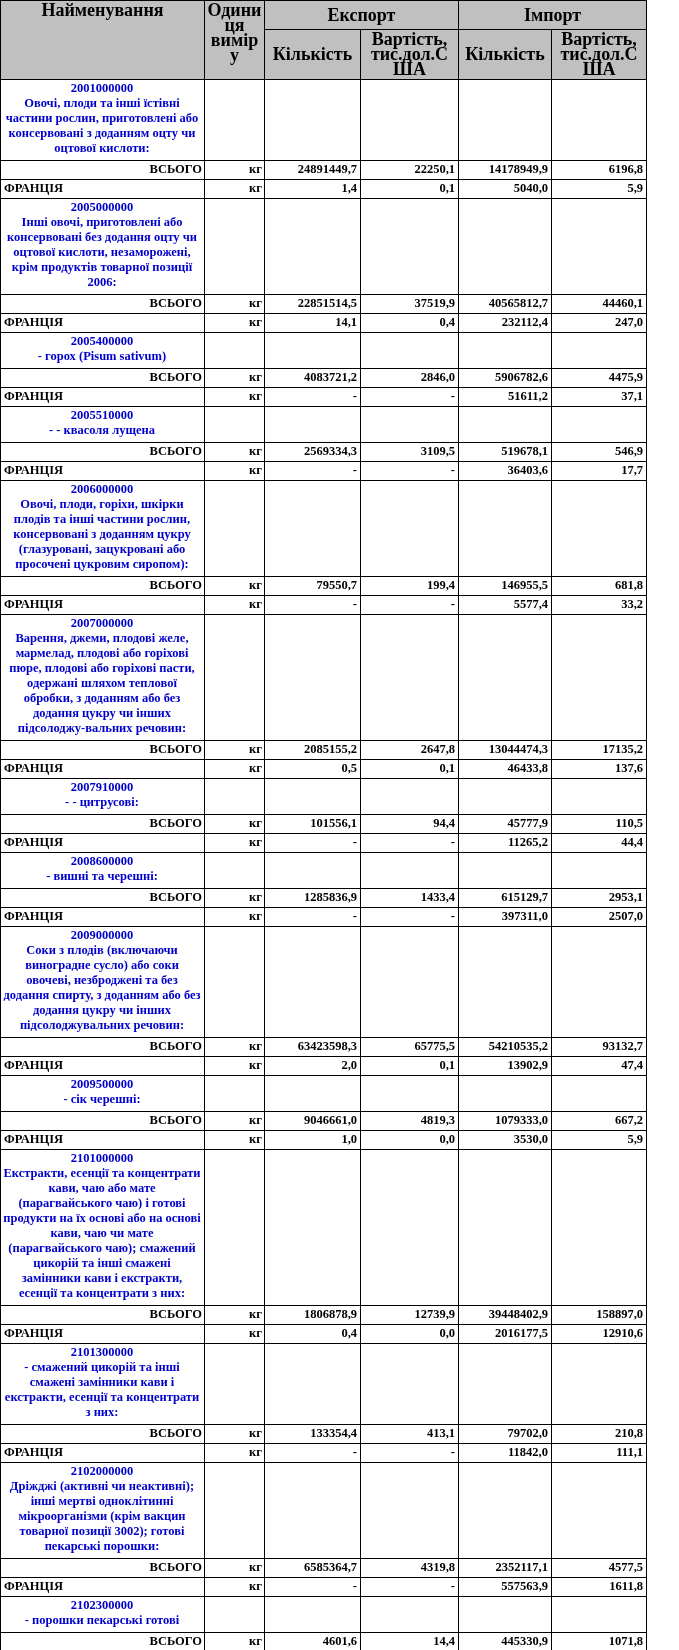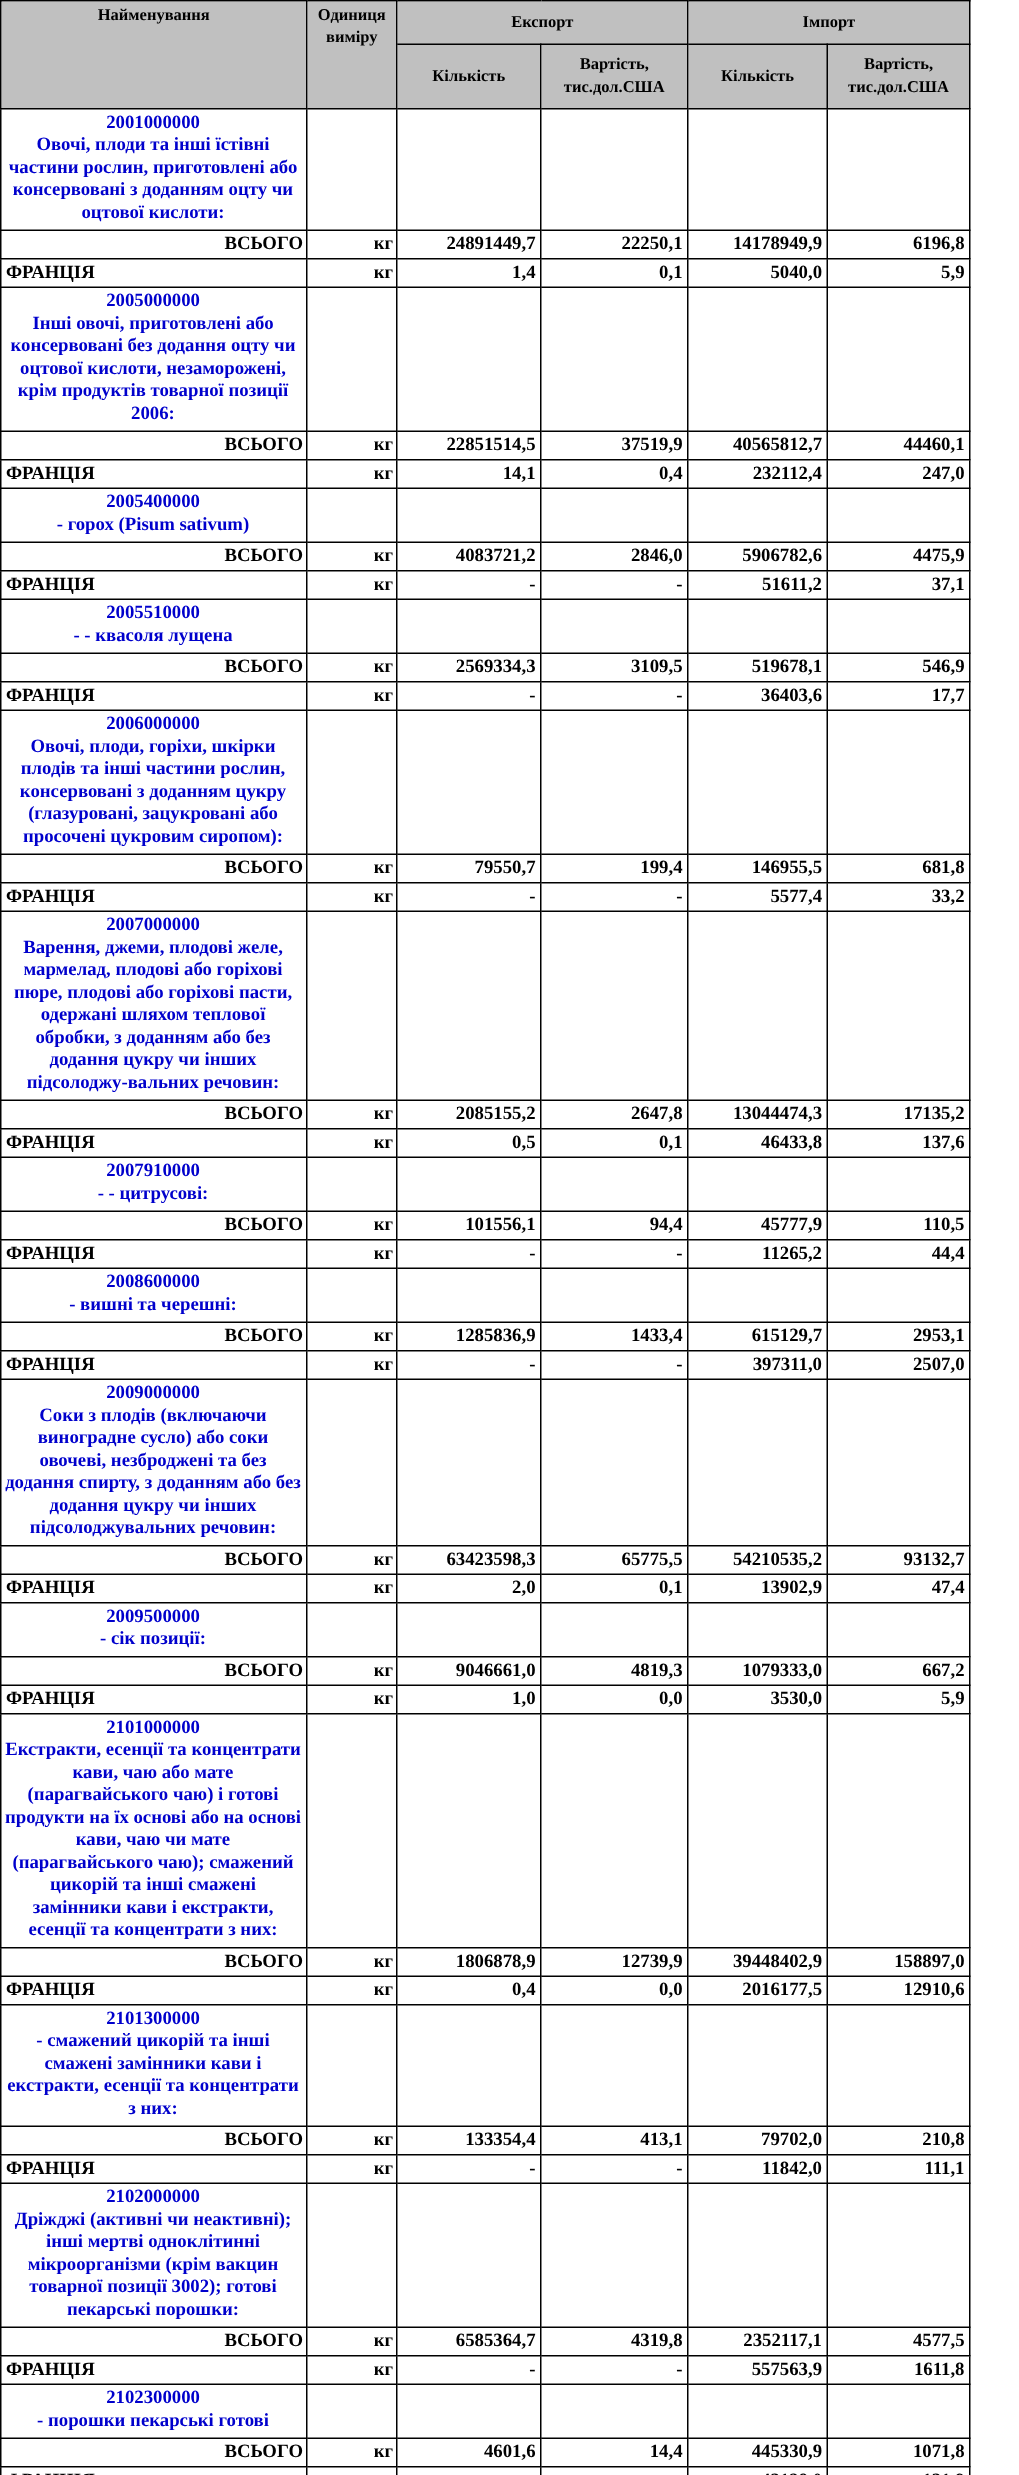--- a/index.html
+++ b/index.html
@@ -22,21 +22,21 @@
     border:1px solid var(--border);
   }
   th,td{
     border:1px solid var(--border);
     overflow:hidden;
     word-wrap:break-word;
   }
   thead th{
     background:var(--header-bg);
     font-weight:bold;
-    font-size:11px;
+    font-size:18px;
     text-align:center;
     padding:2px 2px;
     line-height:15px;
   }
   .th-name,.th-unit{vertical-align:top;}
   .th-group{vertical-align:middle;height:24px;}
   .th-sub{vertical-align:middle;height:38px;margin-top:23px;}
   td{
     font-size:12.5px;
     font-weight:bold;
@@ -322,21 +322,21 @@
         <td class="label-cell">ФРАНЦІЯ</td>
         <td class="unit-cell">кг</td>
         <td class="num-cell">2,0</td>
         <td class="num-cell">0,1</td>
         <td class="num-cell">13902,9</td>
         <td class="num-cell">47,4</td>
       </tr>
       <tr class="desc-row">
         <td class="desc-cell">
           <div>2009500000</div>
-          <div>- сік позиції:</div>
+          <div>- сік черешні:</div>
         </td>
         <td class="empty-cell"></td>
         <td class="empty-cell"></td>
         <td class="empty-cell"></td>
         <td class="empty-cell"></td>
         <td class="empty-cell"></td>
       </tr>
       <tr class="data-row total-row">
         <td class="label-cell">ВСЬОГО</td>
         <td class="unit-cell">кг</td>

